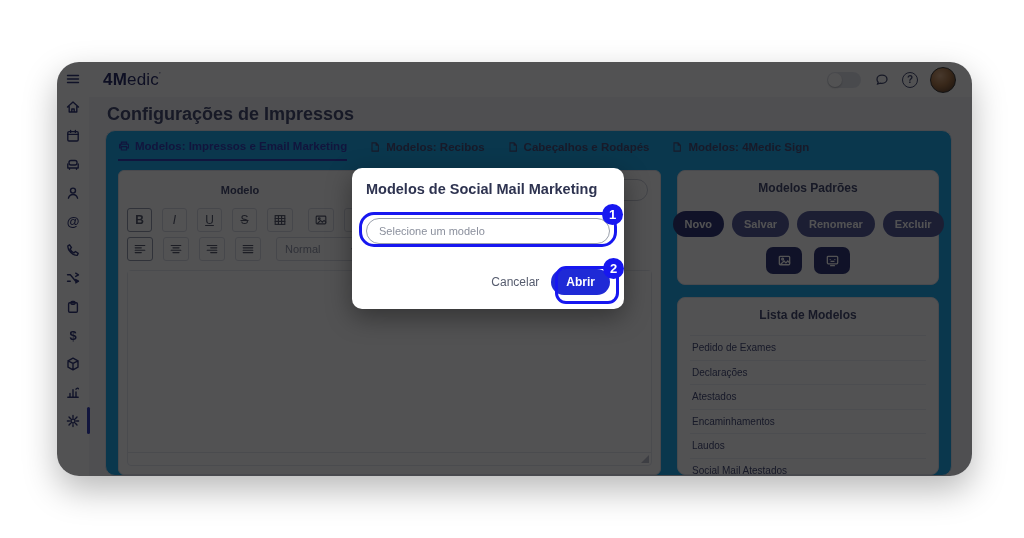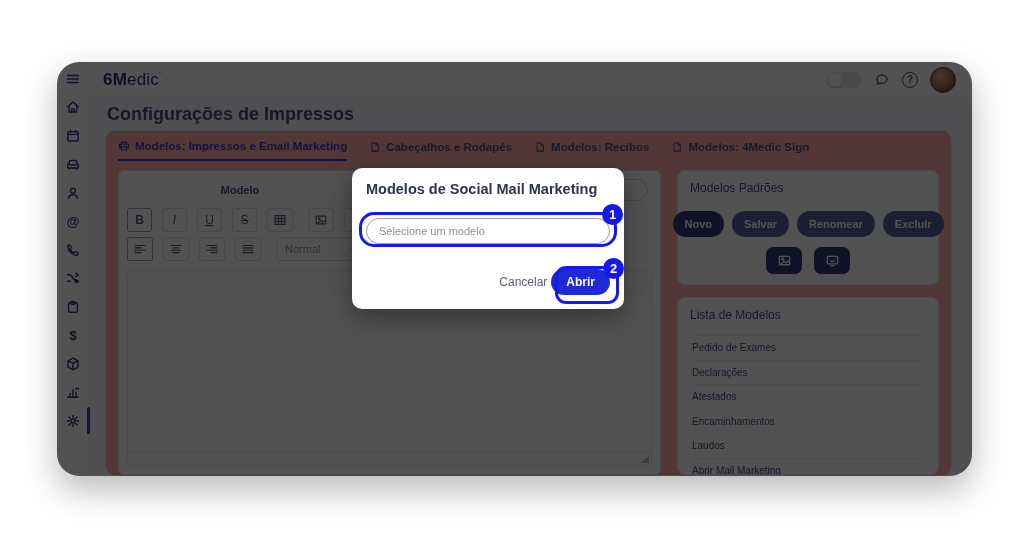--- a/index.html
+++ b/index.html
@@ -28,21 +28,21 @@
   .top-right { display:flex; align-items:center; gap:12px; }
   .toggle { width:34px; height:16px; border-radius:9px; background:#e2e5ec; position:relative; }
   .toggle .knob { position:absolute; left:1px; top:1px; width:14px; height:14px; border-radius:50%; background:#ffffff; box-shadow:0 1px 2px rgba(0,0,0,.25); }
   .hicon { width:17px; height:17px; display:flex; align-items:center; justify-content:center; color:#3a4168; }
   .hicon svg { width:16px; height:16px; stroke:#3a4168; fill:none; stroke-width:1.3; stroke-linecap:round; }
   .help { width:16px; height:16px; border:1.3px solid #3a4168; border-radius:50%; font-size:10px; font-weight:700; color:#3a4168; display:flex; align-items:center; justify-content:center; }
   .avatar { width:26px; height:26px; border-radius:50%; background:radial-gradient(circle at 38% 32%, #d9a87e 0%, #a9713f 45%, #53351f 90%); border:1px solid #2c2c2c; }
 
   .page-title { font-size:18px; font-weight:600; color:#394069; margin:7px 0 5px 18px; }
 
-  .outer-card { margin:0 20px 0 16px; background:#fca5a5; border:1px solid #e2e4ee; border-radius:10px; flex:1; display:flex; flex-direction:column; min-height:0; }
+  .outer-card { margin:0 20px 0 16px; background:#0ea5e9; border:1px solid #e2e4ee; border-radius:10px; flex:1; display:flex; flex-direction:column; min-height:0; }
 
   
   .tabbar { display:flex; gap:22px; padding:9px 14px 0 12px; font-size:11.5px; font-weight:700; color:#3c4374; white-space:nowrap; }
   .tab { display:flex; gap:5px; align-items:center; padding-bottom:7px; cursor:pointer; }
   .tab svg { width:12px; height:12px; stroke:#3c4374; fill:none; stroke-width:1.4; }
   .tab.active { color:#2733b5; border-bottom:2.5px solid #2733b5; }
   .tab.active svg { stroke:#2733b5; }
 
   .content { display:flex; gap:16px; padding:9px 10px 0 6px; flex:1; min-height:0; }
 
@@ -60,39 +60,39 @@
   .tb-drop { height:24px; padding:0 8px; font-size:11px; color:#8a8fa3; background:#fff; border:1px solid #d8dae4; border-radius:3px; display:flex; align-items:center; gap:10px; }
   .caret { font-size:8px; color:#8a8fa3; }
   .ed-wrap { flex:1; display:flex; flex-direction:column; margin:4px 8px 8px; border:1px solid #e3e6ef; border-radius:4px; min-height:0; }
   .ed-area { flex:1; background:#fff; }
   .ed-status { height:13px; border-top:1px solid #e3e6ef; position:relative; }
   .ed-resize { position:absolute; right:2px; bottom:2px; width:0; height:0; border-left:8px solid transparent; border-bottom:8px solid #b9bdc9; }
 
   
   .right-col { width:262px; flex:0 0 262px; display:flex; flex-direction:column; gap:12px; margin-right:2px; min-height:0; }
   .panel { background:#fff; border:1px solid #e2e4ee; border-radius:8px; padding:10px 12px; }
-  .panel-title { font-size:12px; font-weight:400; color:#394069; }
+  .panel-title { font-size:12px; font-weight:700; color:#394069;text-align:center; }
   .btn-row { display:flex; gap:8px; margin-top:16px; justify-content:center; }
   .pill { height:26px; border-radius:14px; padding:0 12px; font-size:11px; font-weight:700; color:#fff; display:flex; align-items:center; border:none; }
   .pill.primary { background:#232b6e; }
   .pill.muted { background:#4a5195; }
   .icon-btn-row { display:flex; gap:12px; justify-content:center; margin-top:10px; }
   .sq-btn { width:36px; height:27px; border-radius:7px; background:#232b6e; display:flex; align-items:center; justify-content:center; border:none; }
   .sq-btn svg { width:15px; height:15px; stroke:#fff; fill:none; stroke-width:1.4; stroke-linecap:round; }
   .list-panel { flex:1; overflow:hidden; padding-bottom:12px; }
   .list-items { margin-top:13px; }
   .list-item { font-size:10px; color:#3a4170; padding:6px 2px 6.5px; border-top:1px solid #ecedf4; cursor:pointer; }
 
   
   .modal { position:absolute; left:295px; top:106px; width:272px; background:#ffffff; border-radius:10px;
            box-shadow:0 8px 26px rgba(0,0,0,.38); z-index:20; padding:13px 14px 14px; }
   .modal-title { font-size:14.5px; font-weight:600; color:#2e3350; }
   .modal-input { margin-top:21px; width:100%; height:26px; border:1px solid #9aa0ac; border-radius:14px; padding:0 12px; font-size:11px; color:#333; font-family:"Liberation Sans", sans-serif; }
   .modal-input::placeholder { color:#8a8f9c; }
-  .modal-footer { display:flex; justify-content:flex-end; align-items:center; gap:4px; margin-top:25px; }
+  .modal-footer { display:flex; justify-content:flex-end; align-items:center; gap:12px; margin-top:25px; }
   .cancel-link { font-size:12px; color:#565c6e; background:none; border:none; cursor:pointer; font-family:"Liberation Sans", sans-serif; }
   .open-btn { background:#1f2ad6; color:#fff; font-weight:700; font-size:12px; padding:6px 15px; border-radius:15px; border:none; cursor:pointer; font-family:"Liberation Sans", sans-serif; }
 
   
   .anno { position:absolute; border:3px solid #1717f0; z-index:30; pointer-events:none; }
   .anno-input { left:7px; right:7px; top:44px; height:35px; border-radius:15px; }
   .anno-open { right:5px; bottom:5px; width:64px; height:38px; border-radius:11px; }
   .badge { position:absolute; width:21px; height:21px; border-radius:50%; background:#1717f0; color:#fff; font-weight:700; font-size:13px; display:flex; align-items:center; justify-content:center; }
   .anno-input .badge { right:-9px; top:-11px; }
   .anno-open .badge { right:-8px; top:-11px; }
@@ -163,21 +163,21 @@
         <svg viewBox="0 0 16 16">
           <circle cx="8" cy="8" r="2"></circle>
           <path d="M8 2.4v2M8 11.6v2M2.4 8h2M11.6 8h2M4 4l1.4 1.4M10.6 10.6 12 12M12 4l-1.4 1.4M5.4 10.6 4 12"></path>
         </svg>
       </div>
   </div>
 
   <div class="main">
 
     <div class="topbar">
-      <div class="logo"><b>6M</b><span>edic</span><span class="tm">’</span></div>
+      <div class="logo"><b>4M</b><span>edic</span><span class="tm">’</span></div>
       <div class="top-right">
         <div class="toggle">
             <div class="knob"></div>
           </div>
         <div class="hicon">
             <svg viewBox="0 0 16 16">
               <path d="M13 7.2c0 2.3-2.2 4.1-5 4.1-.6 0-1.2-.1-1.7-.2L3.6 12l.6-1.8C3.4 9.5 3 8.4 3 7.2 3 4.9 5.2 3.1 8 3.1s5 1.8 5 4.1z"></path>
             </svg>
           </div>
         <div class="help">?</div>
@@ -193,27 +193,27 @@
         <div class="tab active">
           <svg viewBox="0 0 16 16">
               <path d="M4.5 5.5V2.8h7v2.7M3 5.5h10a1 1 0 0 1 1 1v4h-2.5M4.5 10.5H2v-4a1 1 0 0 1 1-1zM4.5 8.8h7v4.4h-7z"></path>
             </svg>
           <span>Modelos: Impressos e Email Marketing</span>
         </div>
         <div class="tab">
           <svg viewBox="0 0 16 16">
               <path d="M4 2.5h5.5L12.5 5.5v8H4zM9.5 2.5v3h3"></path>
             </svg>
-          <span>Cabeçalhos e Rodapés</span>
+          <span>Modelos: Recibos</span>
         </div>
         <div class="tab">
           <svg viewBox="0 0 16 16">
               <path d="M4 2.5h5.5L12.5 5.5v8H4zM9.5 2.5v3h3"></path>
             </svg>
-          <span>Modelos: Recibos</span>
+          <span>Cabeçalhos e Rodapés</span>
         </div>
         <div class="tab">
           <svg viewBox="0 0 16 16">
               <path d="M4 2.5h5.5L12.5 5.5v8H4zM9.5 2.5v3h3"></path>
             </svg>
           <span>Modelos: 4Medic Sign</span>
         </div>
       </div>
 
       <div class="content">
@@ -336,21 +336,21 @@
           </div>
 
           <div class="panel list-panel">
             <div class="panel-title">Lista de Modelos</div>
             <div class="list-items">
               <div class="list-item">Pedido de Exames</div>
               <div class="list-item">Declarações</div>
               <div class="list-item">Atestados</div>
               <div class="list-item">Encaminhamentos</div>
               <div class="list-item">Laudos</div>
-              <div class="list-item">Abrir Mail Marketing</div>
+              <div class="list-item">Social Mail Atestados</div>
 
             </div>
           </div>
         </div>
 
       </div>
     </div>
   </div>
 
   <div class="overlay"></div>

